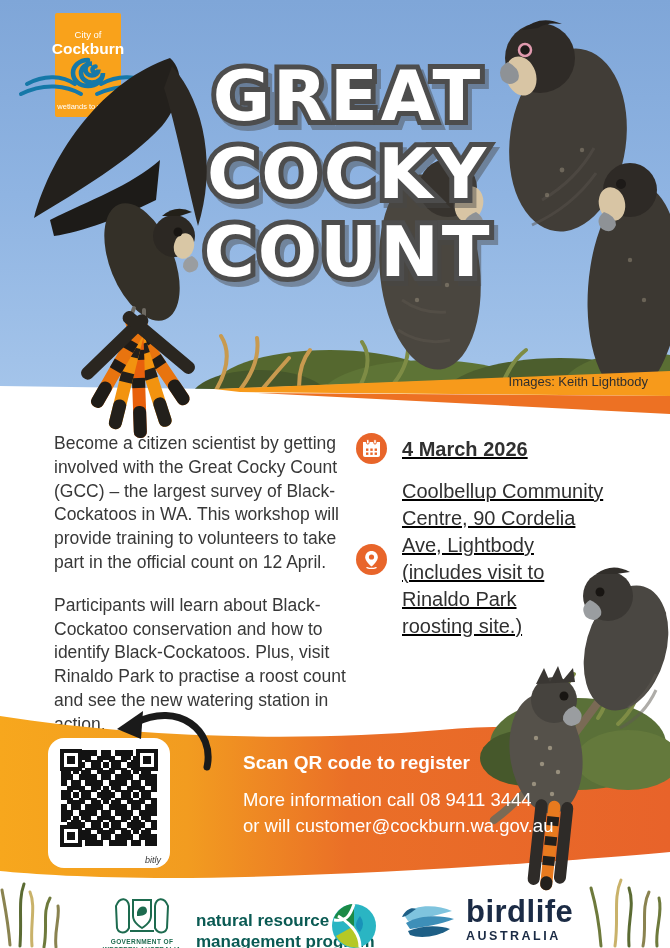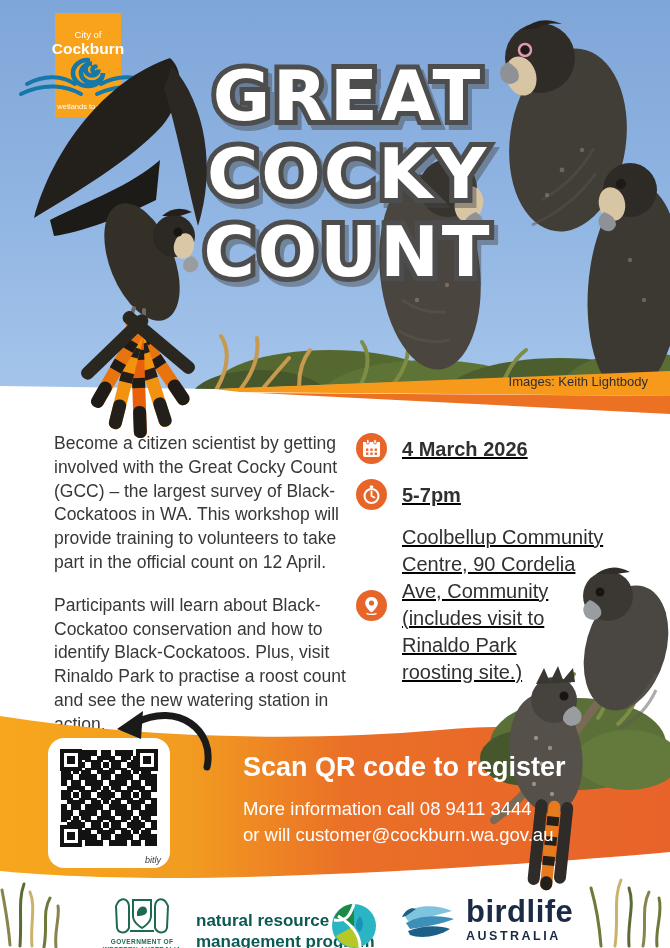--- a/index.html
+++ b/index.html
@@ -50,21 +50,21 @@
       repeating-conic-gradient(#121212 0 25%,transparent 0 50%),
       repeating-conic-gradient(transparent 0 25%,#121212 0 50%);
     background-size:12px 12px,20px 20px;
   }
   .finder{position:absolute;width:22px;height:22px;border:4px solid #121212;box-sizing:border-box;background:#fff;}
   .finder::after{content:"";position:absolute;left:3px;top:3px;width:8px;height:8px;background:#121212;}
   .finder.tl{left:-1px;top:-1px}.finder.tr{right:-1px;top:-1px}.finder.bl{left:-1px;bottom:-1px}
   .qr-brand{position:absolute;right:9px;bottom:3px;font-size:9px;font-style:italic;color:#3a3a3a;}
   .arrow-svg{position:absolute;left:103px;top:693px;z-index:8;}
   .register-text{position:absolute;left:243px;top:752px;z-index:7;color:#ffffff;}
-  .register-heading{font-size:27px;font-weight:bold;margin:0 4px 13px 0;}
+  .register-heading{font-size:19px;font-weight:bold;margin:0 4px 13px 0;}
   .register-info{font-size:18.5px;line-height:26px;}
   
   .bird-group{position:absolute;left:372px;top:0;z-index:2;}
   .flying-bird{position:absolute;left:10px;top:50px;z-index:4;}
   .perched-birds{position:absolute;left:478px;top:548px;z-index:6;}
   .grass{position:absolute;z-index:9;}
   .grass.gl{left:0;top:840px;} .grass.gr{left:585px;top:838px;}
   
   .footer{position:absolute;left:0;top:890px;width:530px;height:70px;z-index:8;}
   .gov-logo{position:absolute;left:96px;top:4px;width:92px;text-align:center;}
@@ -240,39 +240,29 @@
               <rect x="8.3" y="13.5" width="2.4" height="2.4"></rect>
               <rect x="12.6" y="13.5" width="2.4" height="2.4"></rect>
             </g>
           </svg>
       </span>
       <div class="detail-text bold">4 March 2026</div>
     </div>
     <div class="detail-row">
       <span class="detail-icon">
         <svg width="19" height="19" viewBox="0 0 19 19">
-            <circle cx="9.5" cy="11" r="7" fill="none" stroke="#ffffff" stroke-width="2"></circle>
-            <rect x="7.7" y="0.5" width="3.6" height="2.4" rx="1" fill="#ffffff"></rect>
-            <path d="M9.5 11 L9.5 6.5 M9.5 11 L12.5 12.5" stroke="#ffffff" stroke-width="1.8" stroke-linecap="round"></path>
-          </svg>
-      </span>
-      <div class="detail-text bold">5-7pm</div>
-    </div>
-    <div class="detail-row">
-      <span class="detail-icon">
-        <svg width="19" height="19" viewBox="0 0 19 19">
             <path d="M9.5 1 C5.9 1 3.2 3.7 3.2 7.2 C3.2 11.5 9.5 16.5 9.5 16.5 C9.5 16.5 15.8 11.5 15.8 7.2 C15.8 3.7 13.1 1 9.5 1 Z" fill="#ffffff"></path>
             <circle cx="9.5" cy="7" r="2.6" fill="#E8652A"></circle>
             <path d="M5 17.6 q4.5 1.8 9 0" stroke="#ffffff" stroke-width="1.4" fill="none" stroke-linecap="round"></path>
           </svg>
       </span>
       <div class="detail-text">
         <div class="addr-line">Coolbellup Community</div>
         <div class="addr-line">Centre, 90 Cordelia</div>
-        <div class="addr-line">Ave, Community</div>
+        <div class="addr-line">Ave, Lightbody</div>
         <div class="addr-line">(includes visit to</div>
         <div class="addr-line">Rinaldo Park</div>
         <div class="addr-line">roosting site.)</div>
       </div>
     </div>
   </div>
 
   <svg class="banner-svg" width="670" height="200">
     <defs>
       <linearGradient id="bannerGrad" x1="0" y1="0" x2="1" y2="0">

